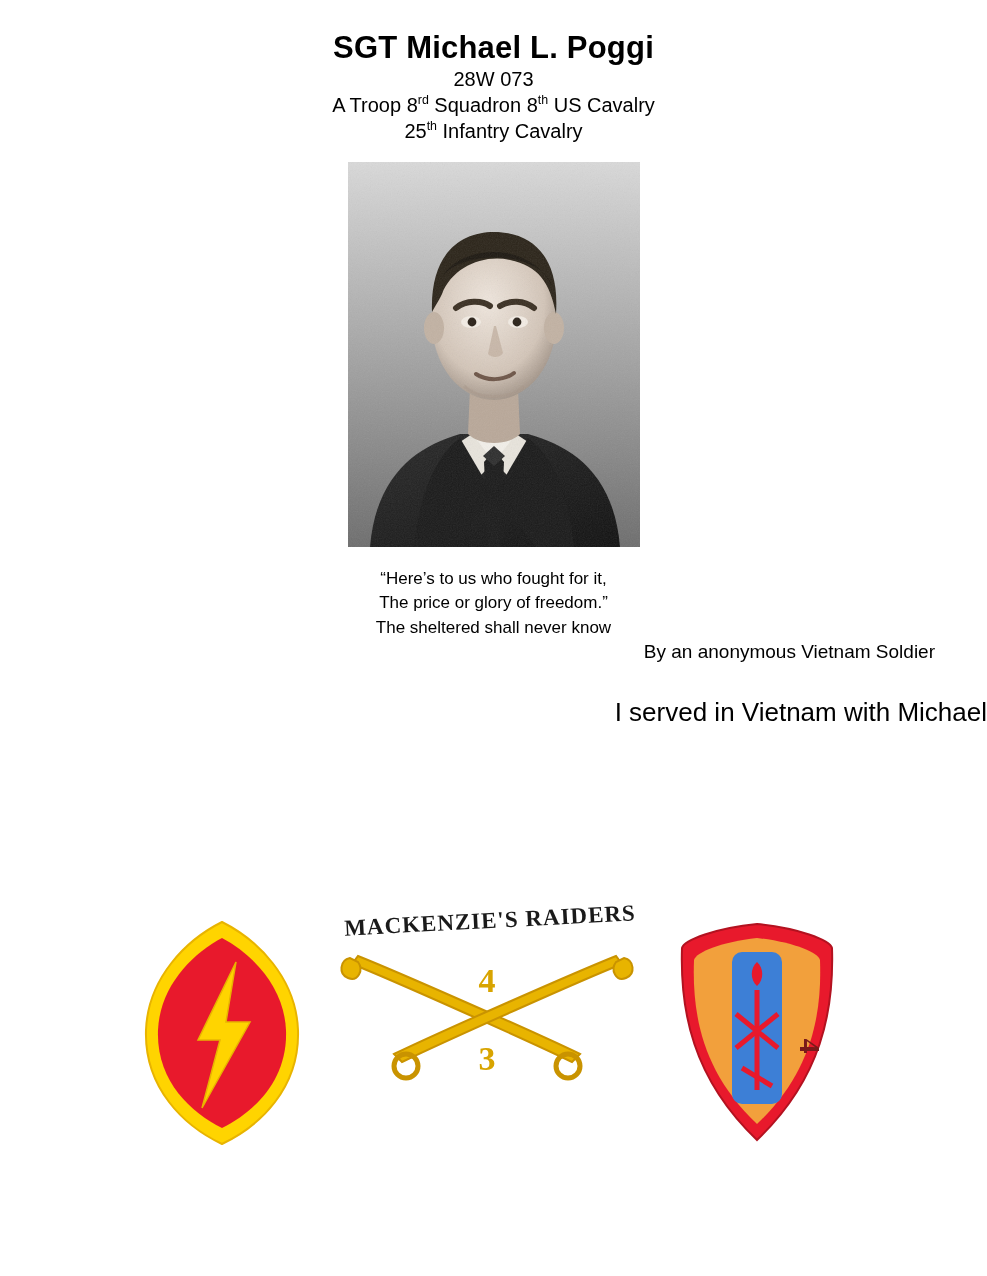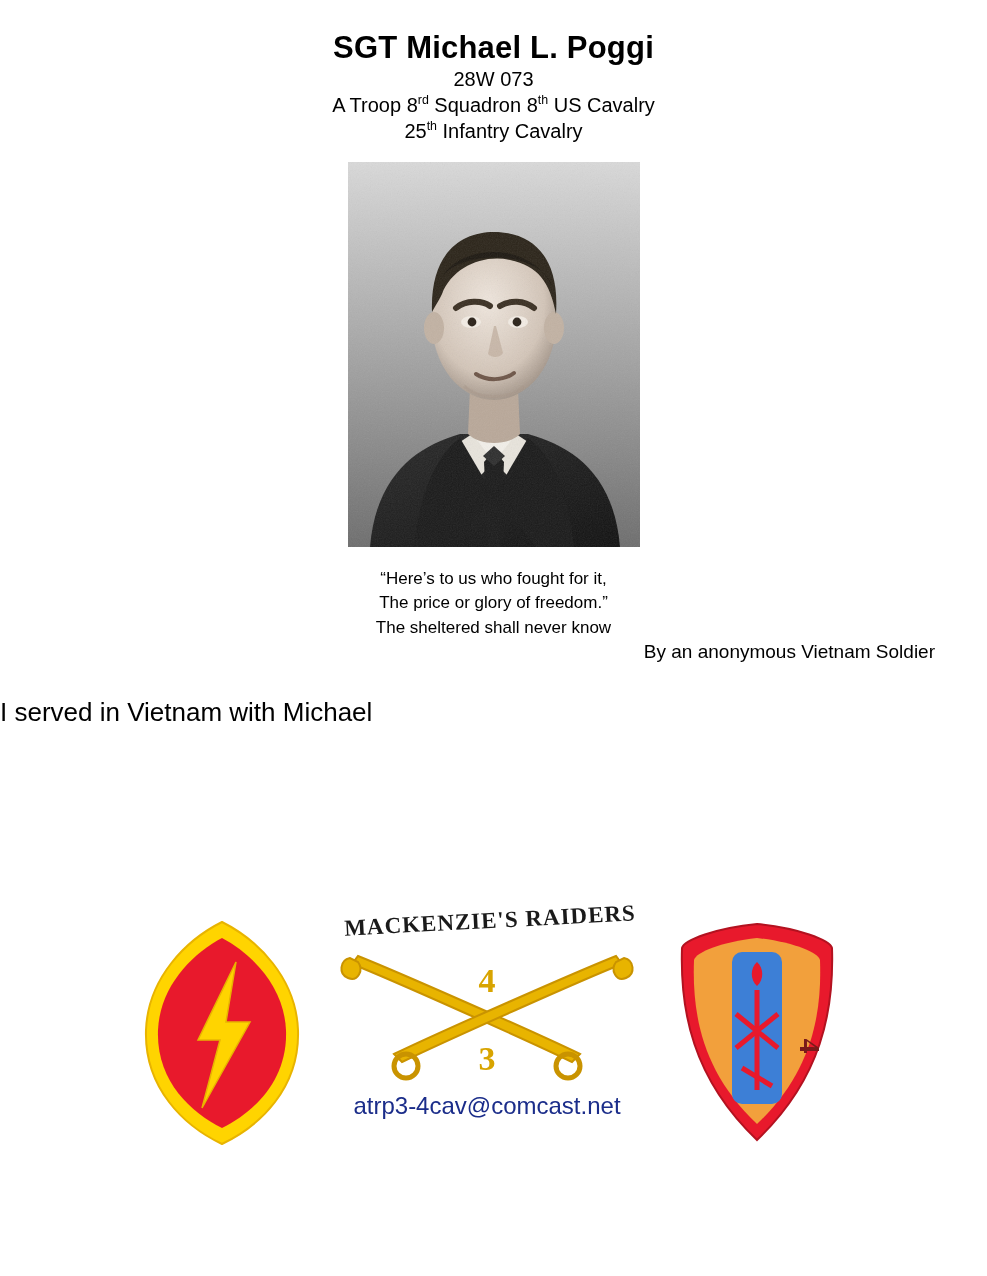--- a/index.html
+++ b/index.html
@@ -65,21 +65,21 @@
     font-size: 17px;
     line-height: 1.45;
   }
   .attribution {
     text-align: right;
     padding-right: 52px;
     font-size: 19px;
     padding-left: 19px;
   }
   .served {
-    text-align: left;
+    text-align: right;
     margin-top: 34px;
     font-size: 26px;
   }
 
   
   .insignia-row {
     position: absolute;
     left: 0;
     top: 900px;
     width: 987px;
@@ -223,21 +223,20 @@
           <path d="M28 24 C18 26 16 40 26 44 C36 48 42 36 36 28 Z"></path>
           <circle cx="246" cy="132" r="12" fill="none" stroke="#c99300" stroke-width="5"></circle>
 
           <path d="M300 30 C260 46 130 104 80 128 L72 120 C122 96 254 38 294 22 Z"></path>
           <path d="M302 24 C312 26 314 40 304 44 C294 48 288 36 294 28 Z"></path>
           <circle cx="84" cy="132" r="12" fill="none" stroke="#c99300" stroke-width="5"></circle>
         </g>
         <text x="165" y="58" text-anchor="middle" font-family="Liberation Serif, serif" font-size="34" font-weight="bold" fill="#d8a400">4</text>
         <text x="165" y="136" text-anchor="middle" font-family="Liberation Serif, serif" font-size="34" font-weight="bold" fill="#d8a400">3</text>
       </svg>
-      <div class="email">atrp3-4cav@comcast.net</div>
     </div>
 
     <div class="ins ins-right">
       <svg width="170" height="230" viewBox="0 0 170 230">
         <path d="M85 6 C126 10 158 22 160 30 C162 92 150 160 85 222 C20 160 8 92 10 30 C12 22 44 10 85 6 Z" fill="#e8192c" stroke="#b31220" stroke-width="2"></path>
         <path d="M85 20 C120 24 146 34 148 42 C150 96 140 154 85 206 C30 154 20 96 22 42 C24 34 50 24 85 20 Z" fill="#f2a03c"></path>
         <rect x="60" y="34" width="50" height="152" rx="10" fill="#3d7fd6"></rect>
         <path d="M85 44 C92 50 92 62 85 68 C78 62 78 50 85 44 Z" fill="#e8192c"></path>
         <path d="M85 72 L85 172" stroke="#e8192c" stroke-width="5"></path>
         <path d="M64 96 L106 130 M106 96 L64 130" stroke="#e8192c" stroke-width="5"></path>

